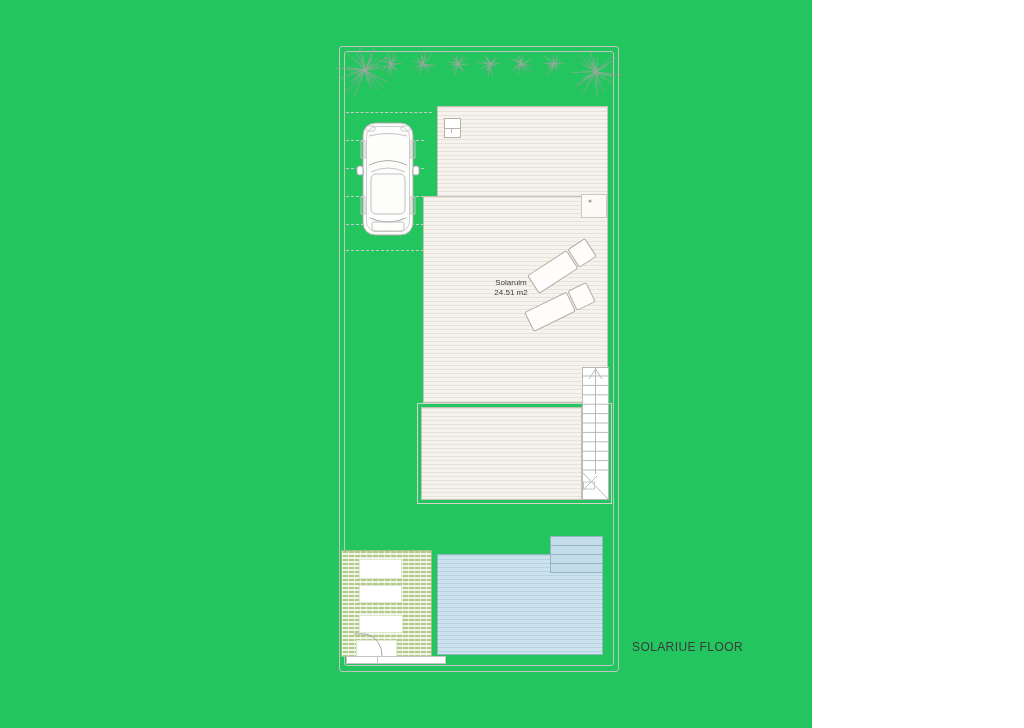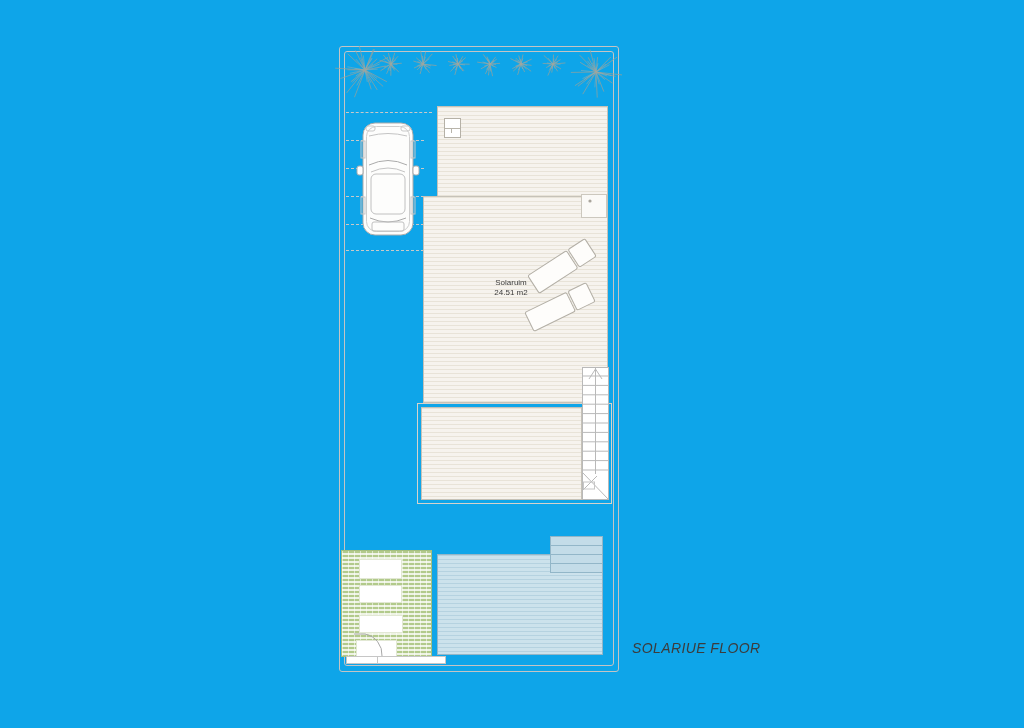--- a/index.html
+++ b/index.html
@@ -1,17 +1,17 @@
 <!DOCTYPE html>
 <html style="--boundary: #c4c4c4; --wall: #c6c2b8; --deck-fill: #f6f3ee; --deck-line: #e8e3d8; --pool-fill: #cce2ec; --pool-line: #b5d2e0; --pool-border: #92b6c8; --pool-steps-fill: #c3dce8; --planter-fill: #eef3e4; --planter-line: #b2ca8b; --planter-border: #a5bf80; --furniture-stroke: #b3afa6; --drawing-stroke: #a6a6a6; --text-color: #3c3c3c;"><head>
 <meta charset="utf-8">
 <style>
   html,body{margin:0;padding:0;background:#ffffff;}
   body{width:1024px;height:728px;overflow:hidden;font-family:"Liberation Sans",sans-serif;}
-  .canvas{position:relative;width:1024px;height:728px;background:#0ea5e9;}
+  .canvas{position:relative;width:812px;height:728px;background:#22c55e;}
   .abs{position:absolute;box-sizing:border-box;}
 
   
   .site-outer{left:339px;top:46px;width:280px;height:626px;border:1px solid var(--boundary,#c4c4c4);border-radius:3px;}
   .site-inner{left:344px;top:51px;width:270px;height:615px;border:1px solid var(--boundary,#c9c9c9);border-radius:3px;}
 
   
   .park-line{left:346px;width:78px;height:0;border-top:1px dashed #c9c9c9;}
 
   
@@ -39,21 +39,21 @@
     background:repeating-linear-gradient(90deg,rgba(255,255,255,.55) 0 1px,rgba(255,255,255,0) 1px 6px),
                repeating-linear-gradient(180deg,var(--planter-line,#b2ca8b) 0 2px,var(--planter-fill,#eef3e4) 2px 4px);}
   .planter-window{position:absolute;background:#ffffff;border:1px solid #e2e8d4;}
 
   .entrance-step{left:346px;top:656px;width:100px;height:8px;background:#ffffff;border:1px solid #c6c6c6;}
   .entrance-tick{left:377px;top:656px;width:0;height:8px;border-left:1px solid #c6c6c6;}
 
   
   .solarium-label{left:478px;top:278px;width:66px;text-align:center;font-size:8px;line-height:10px;color:var(--text-color,#4c4c4c);}
   .solarium-label span{display:block;}
-  .floor-title{left:632px;top:640px;font-size:14px;letter-spacing:.4px;color:var(--text-color,#383838);white-space:nowrap;font-style:italic;}
+  .floor-title{left:632px;top:640px;font-size:12px;letter-spacing:.4px;color:var(--text-color,#383838);white-space:nowrap;}
 
   svg.overlay{position:absolute;left:0;top:0;pointer-events:none;}
 </style>
 </head>
 <body>
 
 <div class="canvas">
 
   <div class="abs site-outer"></div>
   <div class="abs site-inner"></div>

